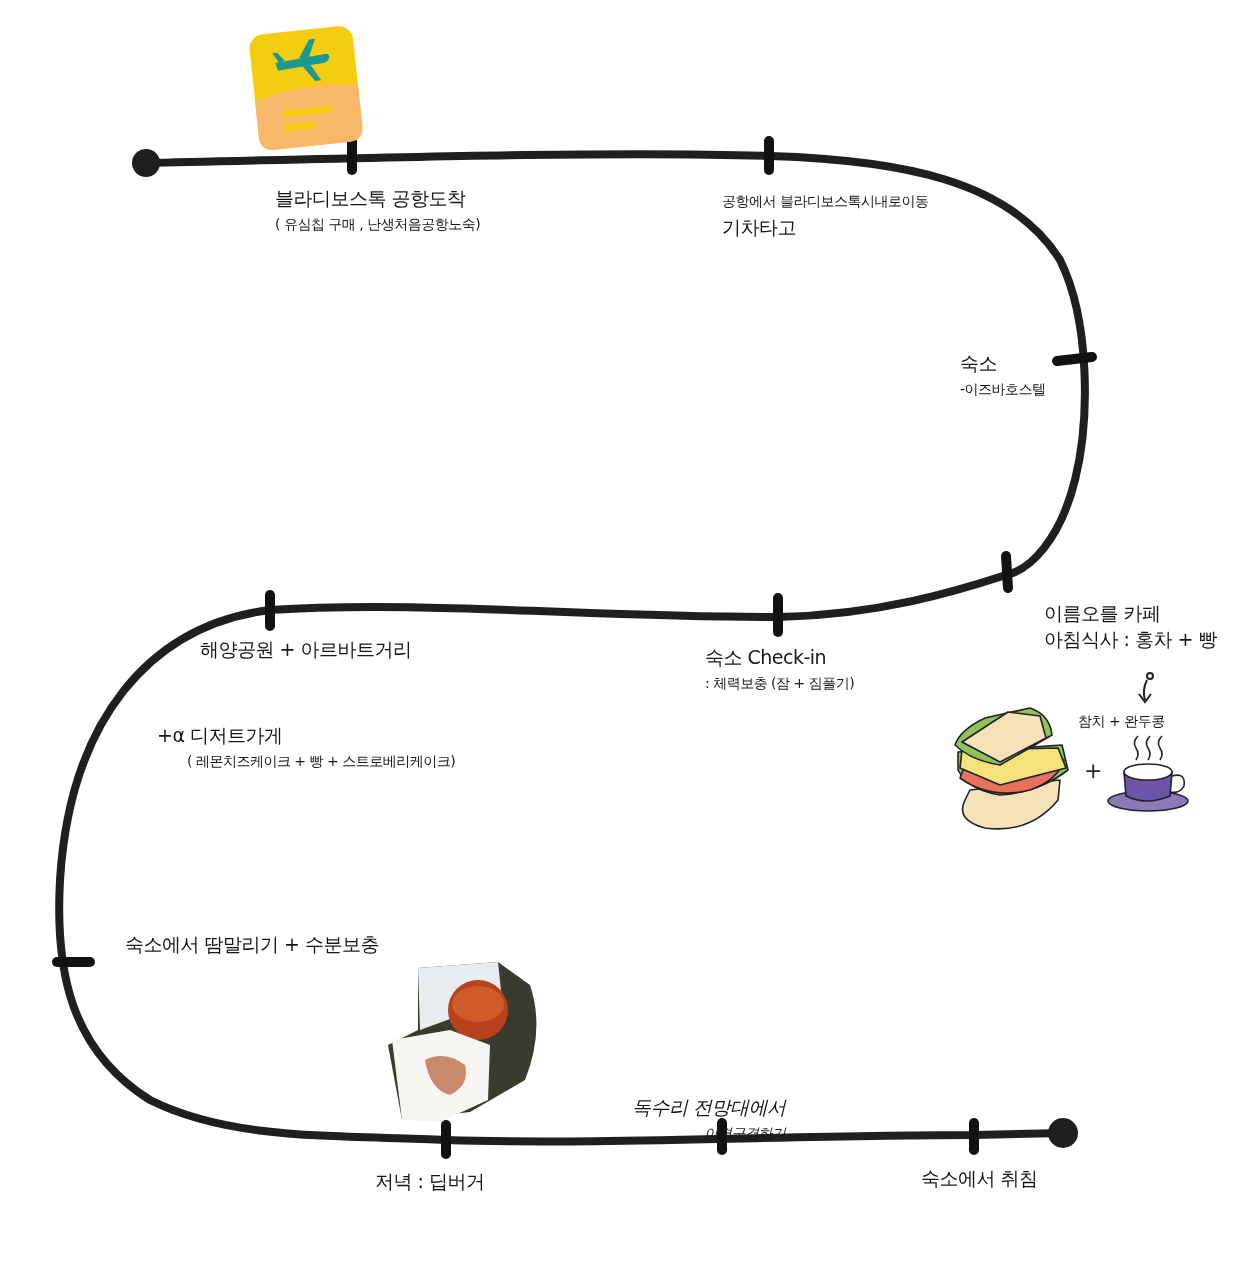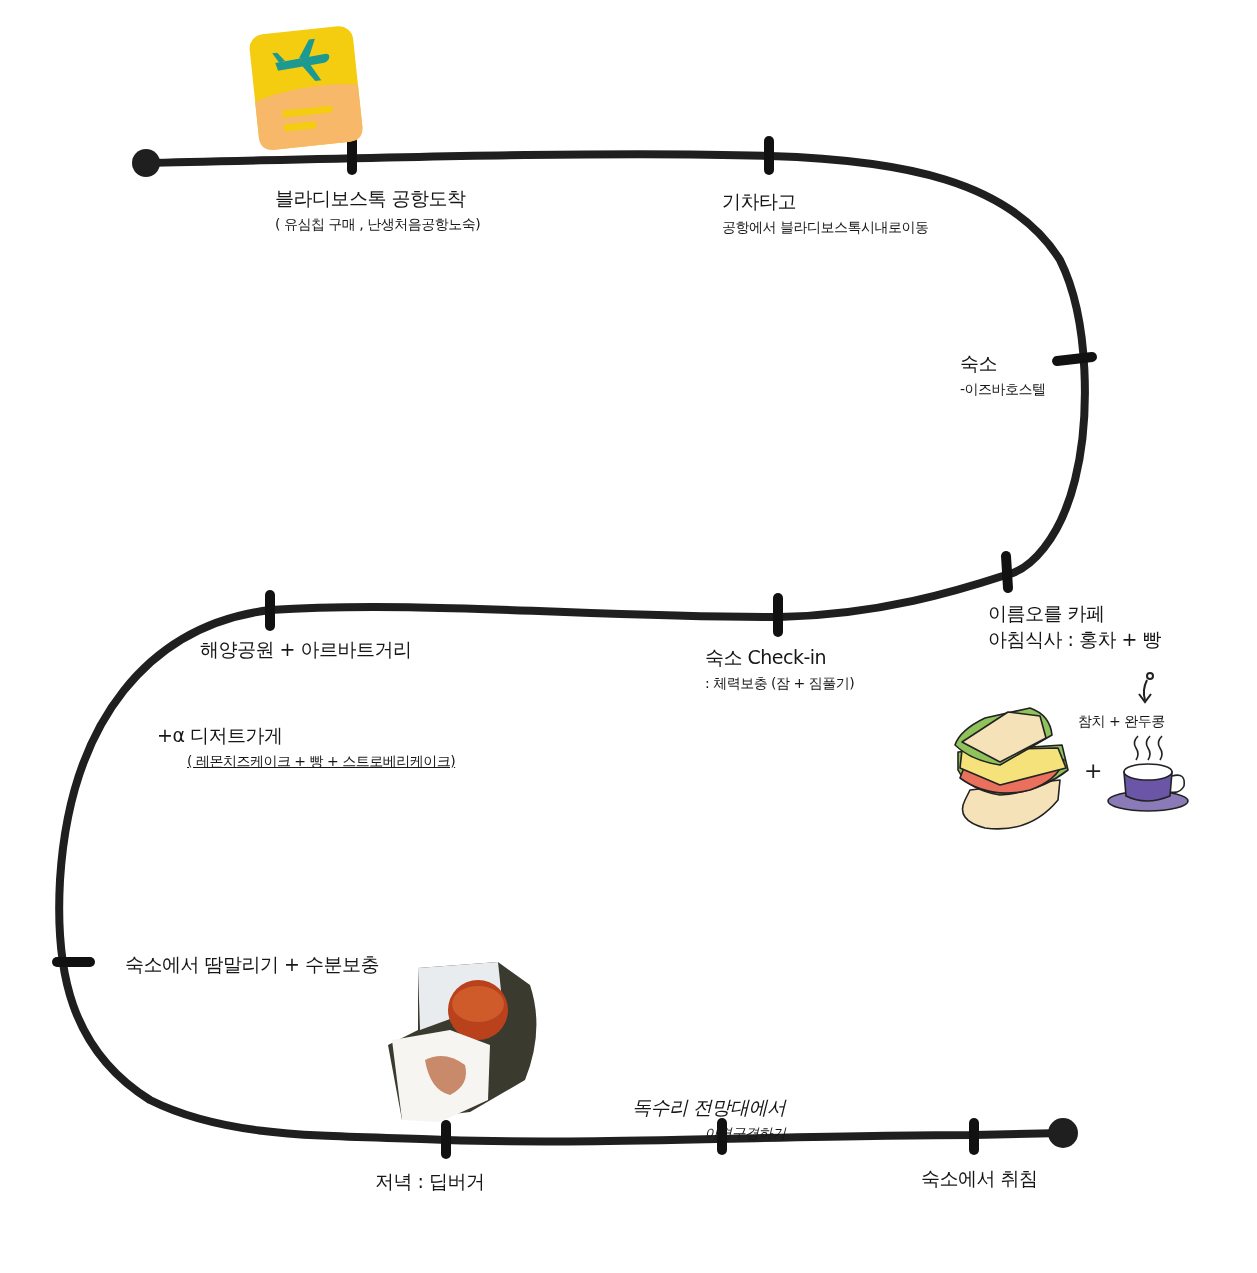--- a/index.html
+++ b/index.html
@@ -91,49 +91,49 @@
     <path d="M 425 1060 Q 445 1050 465 1065 Q 470 1085 450 1095 Q 430 1090 425 1060 Z" fill="#c88a6a"></path>
   </g>
 </svg>
 
 <div class="lbl" style="left:275px; top:185px;">
   <span class="l2">블라디보스톡 공항도착</span>
   <span class="l2 sm">( 유심칩 구매 , 난생처음공항노숙)</span>
 </div>
 
 <div class="lbl" style="left:722px; top:188px;">
+  <span class="l2 sm">공항에서 블라디보스톡시내로이동</span>
   <span class="l2">기차타고</span>
-  <span class="l2 sm">공항에서 블라디보스톡시내로이동</span>
 </div>
 
 <div class="lbl" style="left:960px; top:350px;">
   <span class="l2">숙소</span>
   <span class="l2 sm">-이즈바호스텔</span>
 </div>
 
-<div class="lbl" style="left:988px; top:600px;">
+<div class="lbl" style="left:1044px; top:600px;">
   <span class="l2">이름오를 카페</span>
   <span class="l2">아침식사 : 홍차 + 빵</span>
 </div>
 <div class="lbl sm" style="left:1078px; top:708px;">참치 + 완두콩</div>
 
 <div class="lbl" style="left:705px; top:644px;">
   <span class="l2">숙소 Check-in</span>
   <span class="l2 sm">: 체력보충 (잠 + 짐풀기)</span>
 </div>
 
 <div class="lbl" style="left:200px; top:636px;">
   <span class="l2">해양공원 + 아르바트거리</span>
 </div>
 <div class="lbl" style="left:157px; top:722px;">
   <span class="l2">+α 디저트가게</span>
-  <span class="l2 sm" style="padding-left:30px;text-decoration:underline;">( 레몬치즈케이크 + 빵 + 스트로베리케이크)</span>
+  <span class="l2 sm" style="padding-left:30px;">( 레몬치즈케이크 + 빵 + 스트로베리케이크)</span>
 </div>
 
-<div class="lbl" style="left:125px; top:951px;text-align:center;">
+<div class="lbl" style="left:125px; top:931px;text-align:center;">
   <span>숙소에서 땀말리기 + 수분보충</span>
 </div>
 
 <div class="lbl" style="left:375px; top:1168px;">
   <span>저녁 : 딥버거</span>
 </div>
 
 <div class="lbl" style="left:632px; top:1094px; text-align:right;font-style:italic;">
   <span class="l2">독수리 전망대에서</span>
   <span class="l2 sm">야경구경하기</span>

